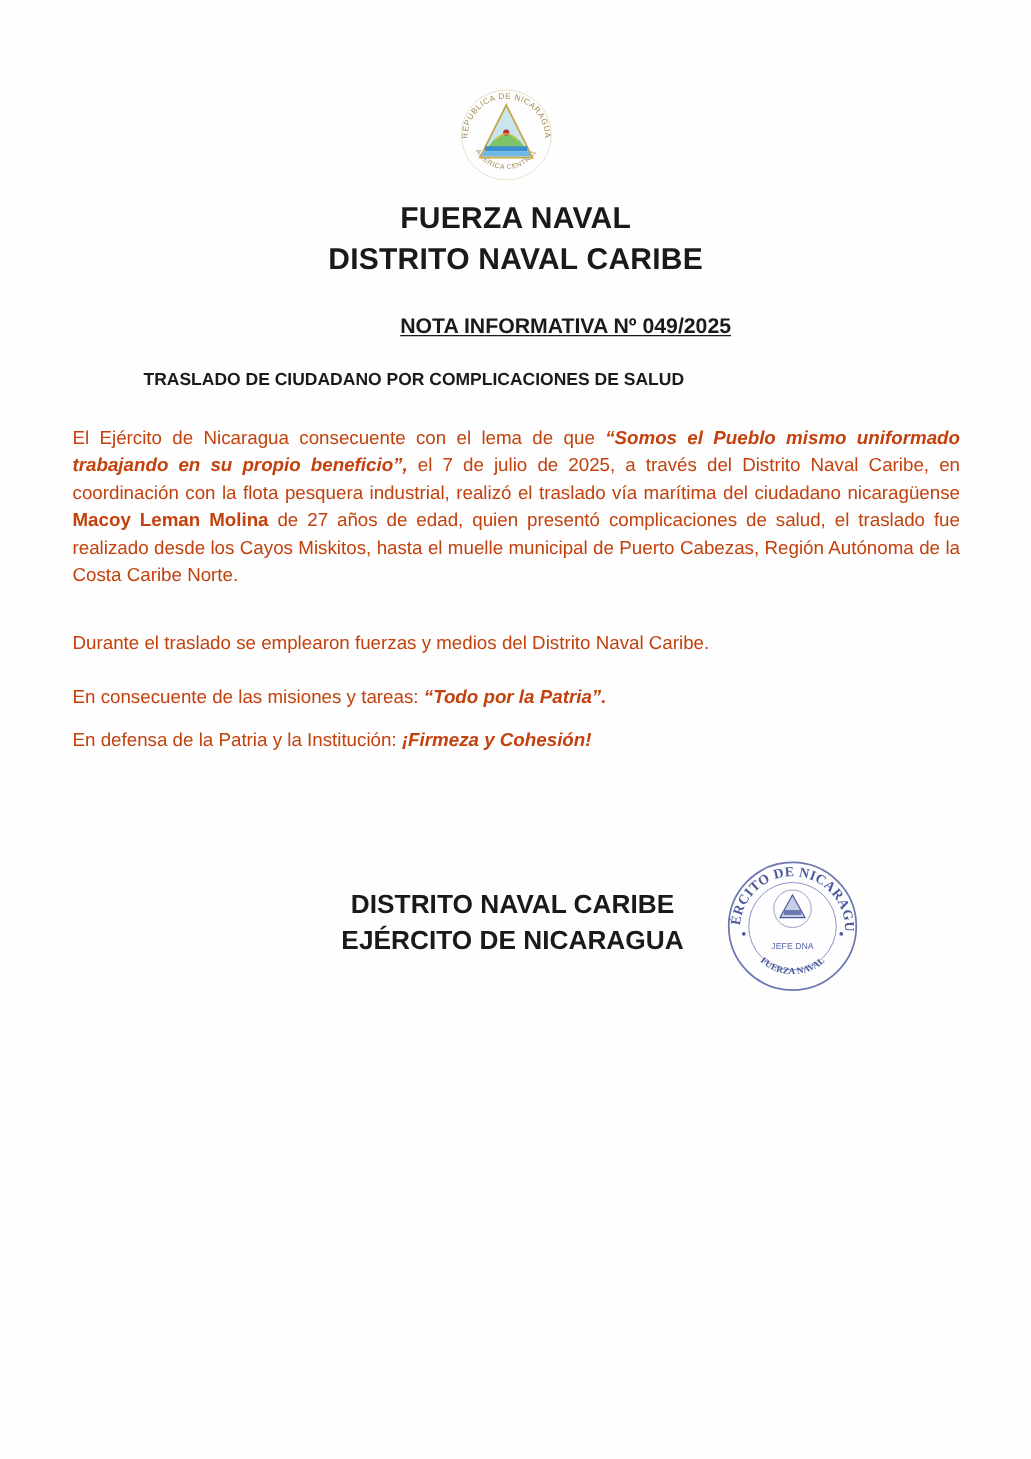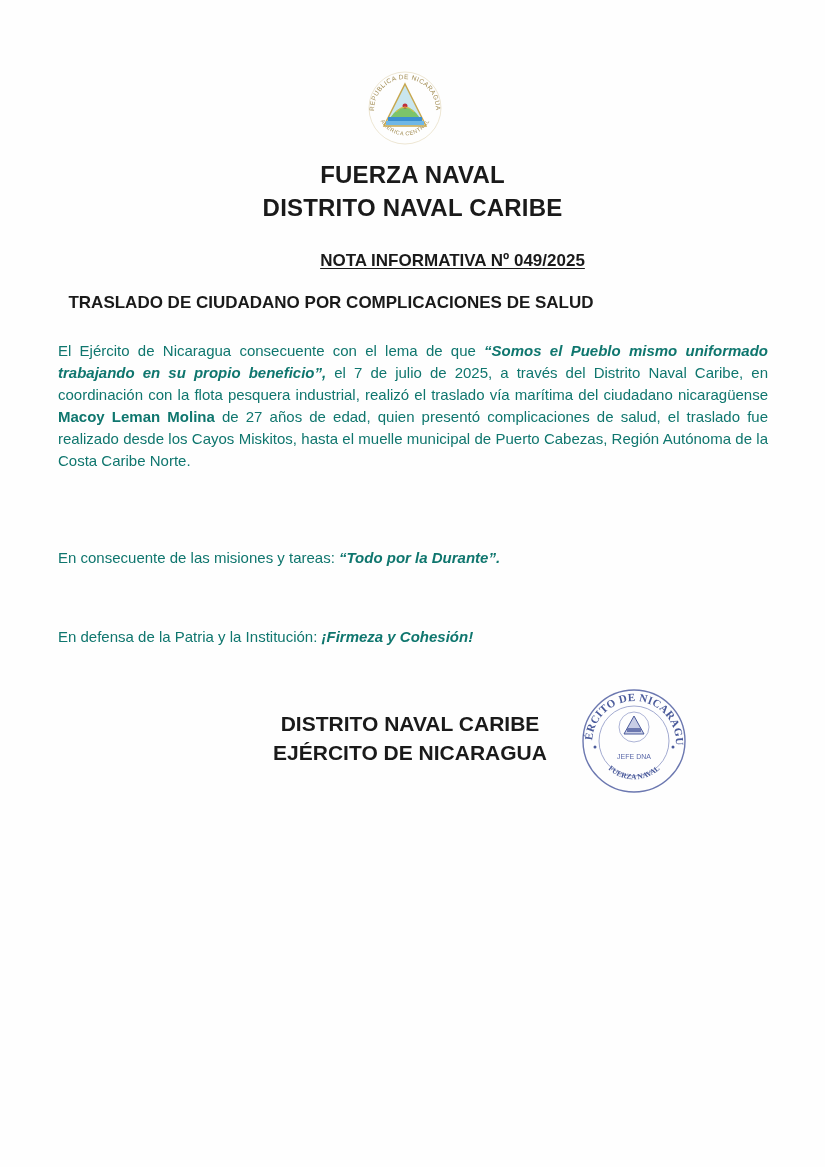--- a/index.html
+++ b/index.html
@@ -56,38 +56,38 @@
       text-decoration: underline;
       text-underline-offset: 2px;
     }
     .subject {
       position: absolute;
       left: 0;
       width: 662px;
       top: 291px;
       text-align: center;
       font-weight: bold;
-      font-size: 17px;
+      font-size: 14px;
       line-height: 24px;
     }
     .body-text {
       position: absolute;
       left: 58px;
       width: 710px;
       font-size: 15px;
       line-height: 22px;
-      color: #0f766e;
+      color: #c2410c;
     }
     .justify {
       text-align: justify;
     }
     .p1 { top: 340px; }
     .p2 { top: 504px; }
     .p3 { top: 547px; }
-    .p4 { top: 626px; }
+    .p4 { top: 582px; }
     .p5 { top: 634px; }
     .bi { font-weight: bold; font-style: italic; }
     .b { font-weight: bold; }
     .sign-block {
       position: absolute;
       left: 250px;
       width: 320px;
       top: 709px;
       text-align: center;
       font-weight: bold;
@@ -133,23 +133,26 @@
   <div class="note-number">
     <span>NOTA INFORMATIVA Nº 049/2025</span>
   </div>
 
   <div class="subject">TRASLADO DE CIUDADANO POR COMPLICACIONES DE SALUD</div>
 
   <div class="body-text justify p1">
     <span>El Ejército de Nicaragua consecuente con el lema de que </span><span class="bi">“Somos el Pueblo mismo uniformado trabajando en su propio beneficio”,</span><span> el 7 de julio de 2025, a través del Distrito Naval Caribe, en coordinación con la flota pesquera industrial, realizó el traslado vía marítima del ciudadano nicaragüense </span><span class="b">Macoy Leman Molina</span><span> de 27 años de edad, quien presentó complicaciones de salud, el traslado fue realizado desde los Cayos Miskitos, hasta el muelle municipal de Puerto Cabezas, Región Autónoma de la Costa Caribe Norte.</span>
   </div>
 
+  <div class="body-text p2">
+    <span>Durante el traslado se emplearon fuerzas y medios del Distrito Naval Caribe.</span>
+  </div>
 
   <div class="body-text p3">
-    <span>En consecuente de las misiones y tareas: </span><span class="bi">“Todo por la Durante”.</span>
+    <span>En consecuente de las misiones y tareas: </span><span class="bi">“Todo por la Patria”.</span>
   </div>
 
   <div class="body-text p4">
     <span>En defensa de la Patria y la Institución: </span><span class="bi">¡Firmeza y Cohesión!</span>
   </div>
 
 
   <div class="sign-block">
     <div>DISTRITO NAVAL CARIBE</div>
     <div>EJÉRCITO DE NICARAGUA</div>

